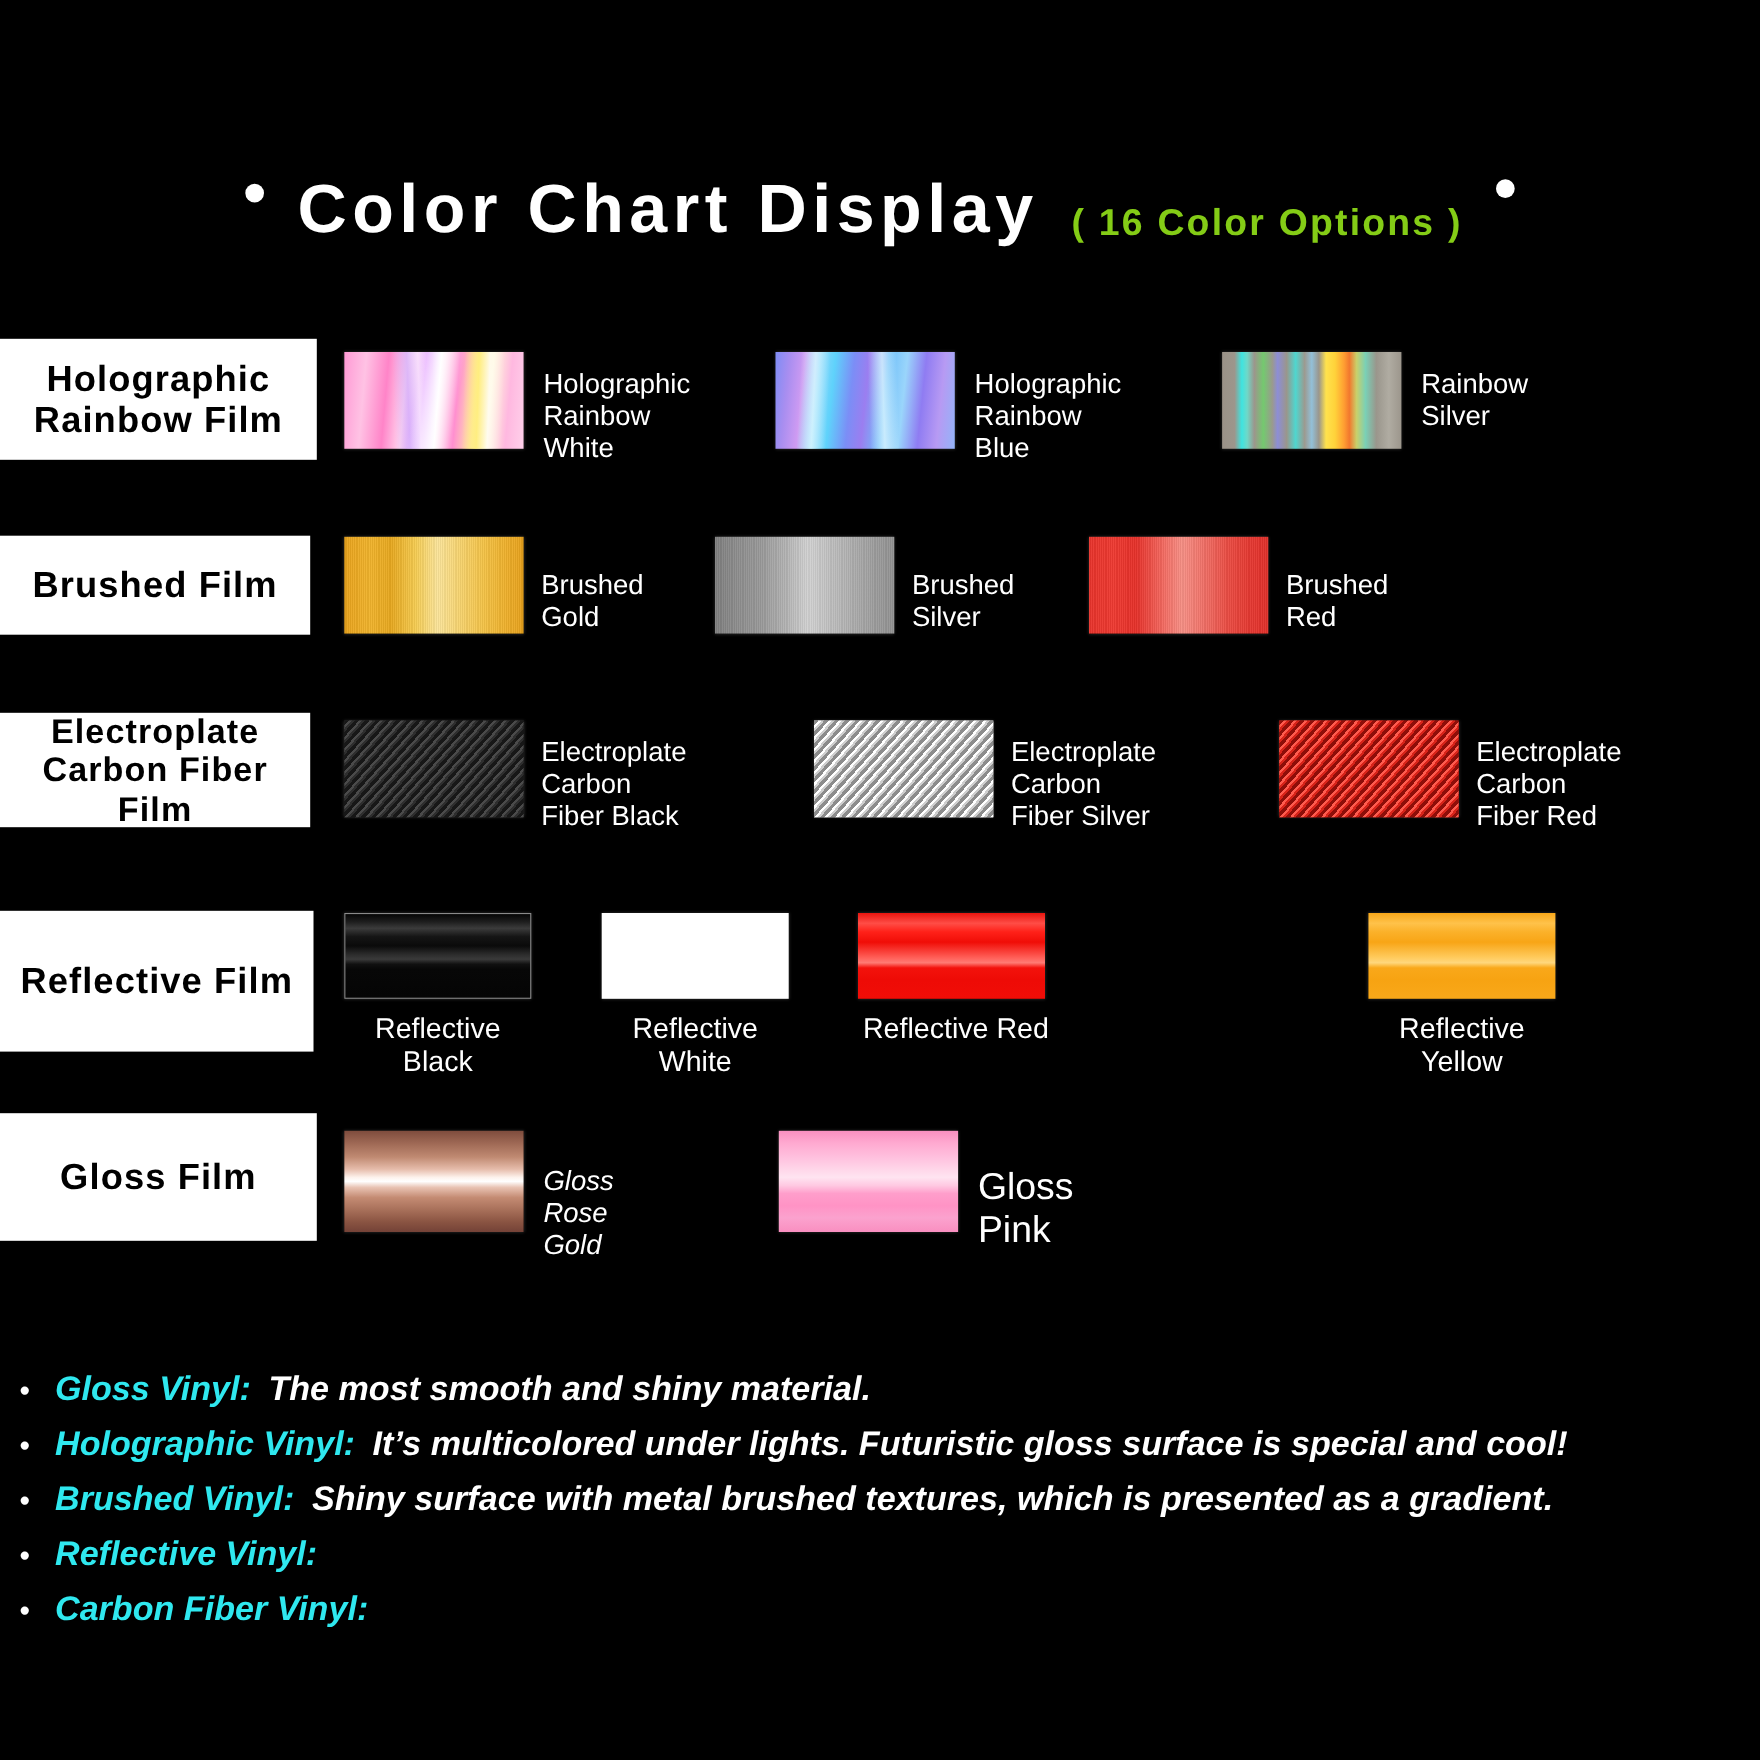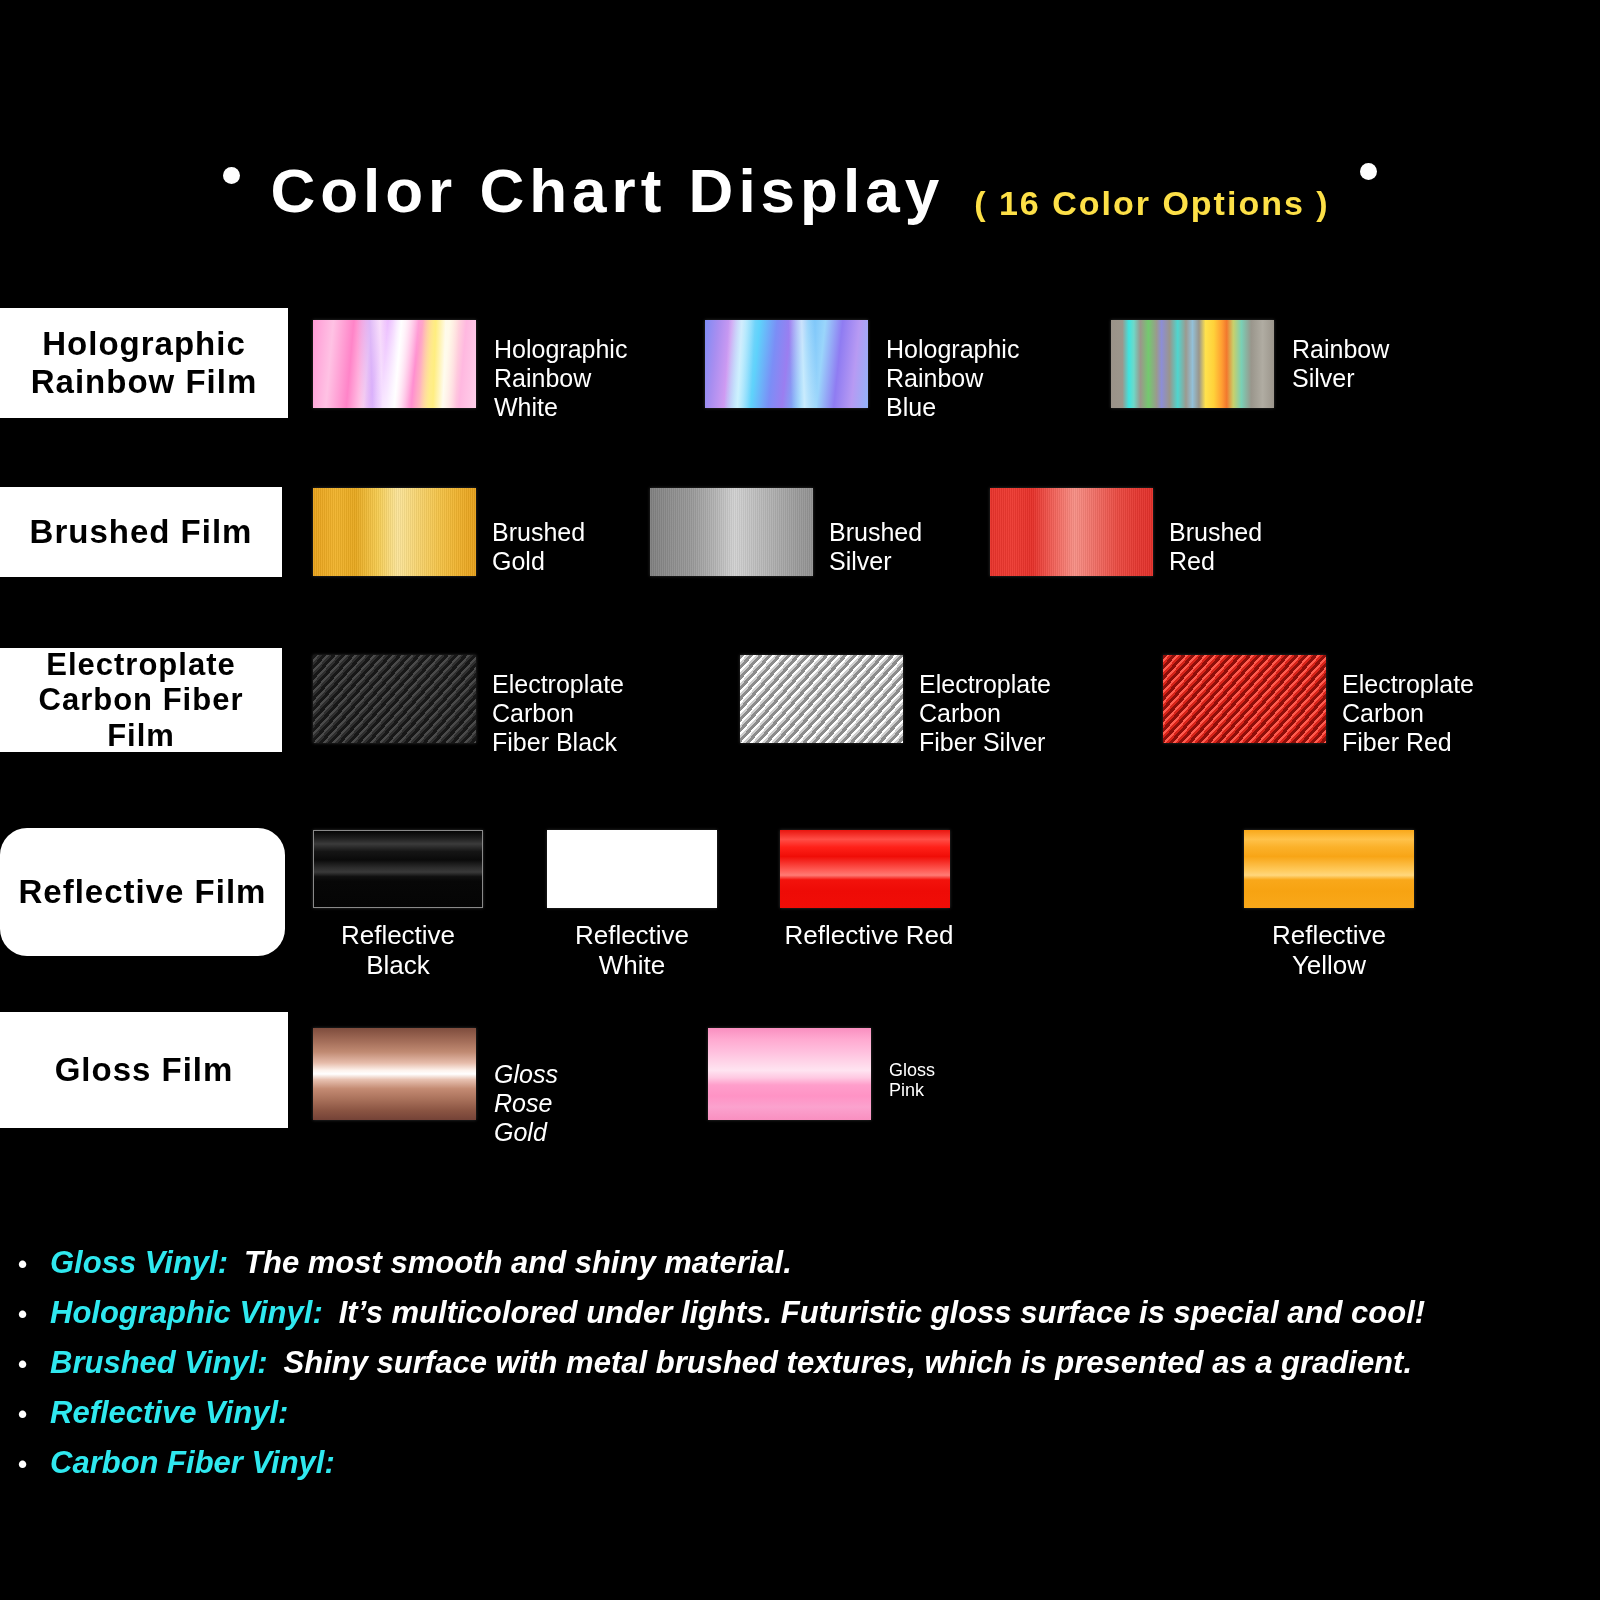--- a/index.html
+++ b/index.html
@@ -19,21 +19,21 @@
   .title-dot {
     width: 17px; height: 17px; border-radius: 50%; background: #fff;
     flex: 0 0 auto; position: relative; top: -16px;
   }
   .title-dot.right { top: -20px; }
   .title-main {
     color: #fff; font-size: 62px; font-weight: bold; letter-spacing: 5px;
     white-space: nowrap; line-height: 1;
   }
   .title-sub {
-    color: #fde047; font-size: 34px; font-weight: bold; letter-spacing: 2px;
+    color: #84cc16; font-size: 34px; font-weight: bold; letter-spacing: 2px;
     white-space: nowrap; position: relative; top: 12px;
   }
 
   
   .row { position: absolute; left: 0; width: 1600px; }
   .cat-label {
     position: absolute; left: 0; background: #fff; color: #000;
     display: flex; align-items: center; justify-content: center;
     text-align: center; font-weight: bold; line-height: 1.15;
     letter-spacing: 1px;
@@ -211,21 +211,21 @@
           <div class="sw-label" style="font-size: 25px; left: 179px; top: 15px;">Electroplate
 Carbon Fiber Silver</div>
         </div>
         <div class="swatch-wrap" style="left: 1163px; top: 7px;">
           <div class="swatch tex-cf-red" style="width: 163px; height: 88px;"></div>
           <div class="sw-label" style="font-size: 25px; left: 179px; top: 15px;">Electroplate
 Carbon Fiber Red</div>
         </div>
       </div>
       <div class="row" style="top: 828px; height: 138px;">
-        <div class="cat-label" style="width: 285px; height: 128px; font-size: 33px; white-space: pre-line; border-radius: 27px;">Reflective Film</div>
+        <div class="cat-label" style="width: 285px; height: 128px; font-size: 33px; white-space: pre-line;">Reflective Film</div>
         <div class="swatch-wrap" style="left: 313px; top: 2px;">
           <div class="swatch tex-ref-black" style="width: 170px; height: 78px;"></div>
           <div class="sw-label below" style="font-size: 26px; left: 0px; width: 170px; top: 90px;">Reflective Black</div>
         </div>
         <div class="swatch-wrap" style="left: 547px; top: 2px;">
           <div class="swatch tex-ref-white" style="width: 170px; height: 78px;"></div>
           <div class="sw-label below" style="font-size: 26px; left: 0px; width: 170px; top: 90px;">Reflective White</div>
         </div>
         <div class="swatch-wrap" style="left: 780px; top: 2px;">
           <div class="swatch tex-ref-red" style="width: 170px; height: 78px;"></div>
@@ -237,21 +237,21 @@
         </div>
       </div>
       <div class="row" style="top: 1012px; height: 152px;">
         <div class="cat-label" style="width: 288px; height: 116px; font-size: 33px; white-space: pre-line;">Gloss Film</div>
         <div class="swatch-wrap" style="left: 313px; top: 16px; font-style: italic;">
           <div class="swatch tex-gloss-rosegold" style="width: 163px; height: 92px;"></div>
           <div class="sw-label" style="font-size: 25px; left: 181px; top: 31.5px;">Gloss Rose Gold</div>
         </div>
         <div class="swatch-wrap" style="left: 708px; top: 16px;">
           <div class="swatch tex-gloss-pink" style="width: 163px; height: 92px;"></div>
-          <div class="sw-label" style="font-size: 18px; left: 181px; top: 31.5px;">Gloss Pink</div>
+          <div class="sw-label" style="font-size: 34px; left: 181px; top: 31.5px;">Gloss Pink</div>
         </div>
       </div>
     </div>
 
   <div class="notes" id="notes-host">
       <div class="note-line">
         <span class="note-bullet">•</span>
         <span class="note-term">Gloss Vinyl:</span>
         <span class="note-desc">The most smooth and shiny material.</span>
       </div>

